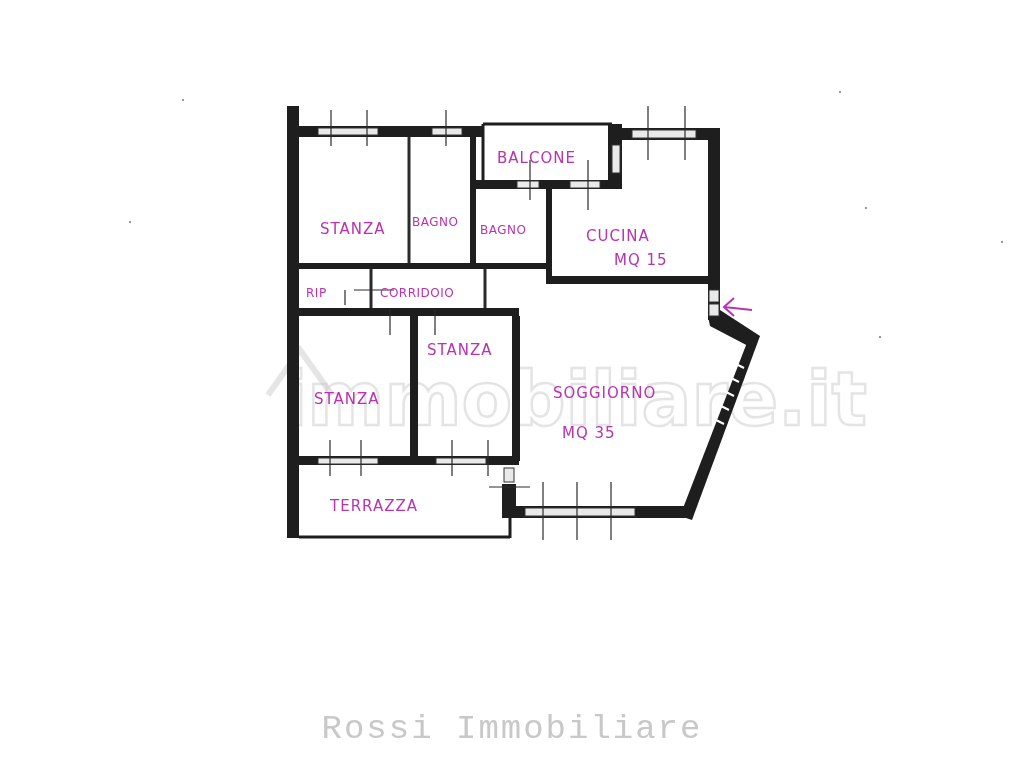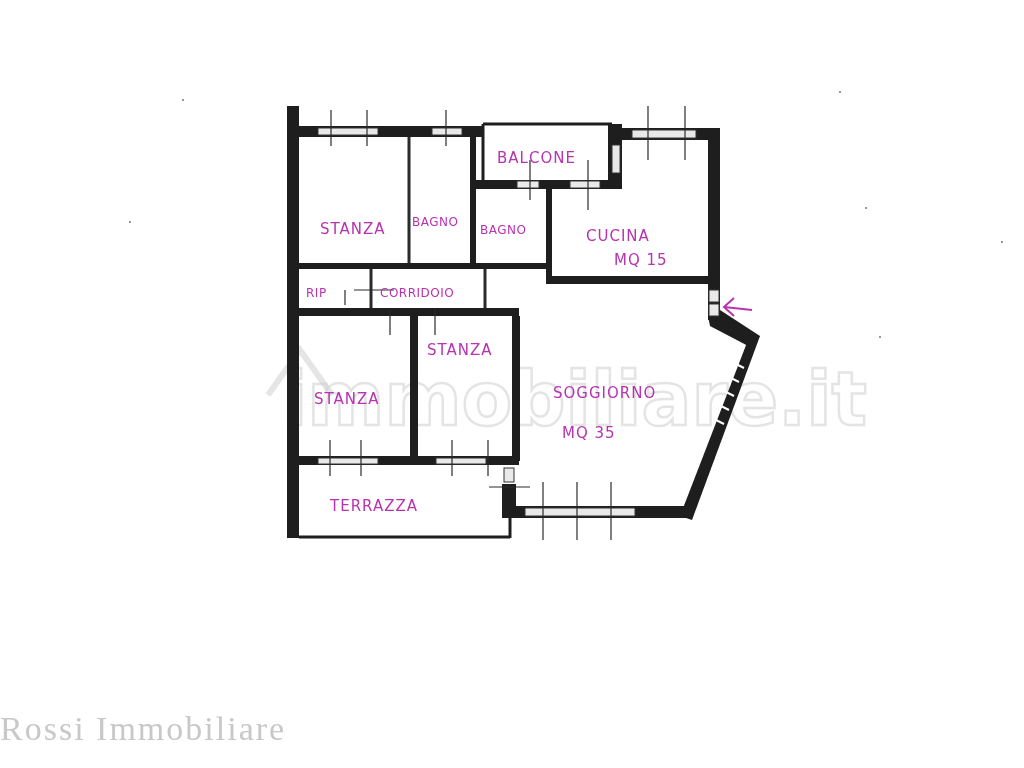--- a/index.html
+++ b/index.html
@@ -8,22 +8,22 @@
     .wall { fill: #1e1e1e; }
     .wall-line { stroke: #1e1e1e; fill: none; }
     .thin { stroke: #2a2a2a; stroke-width: 3; fill: none; }
     .win-fill { fill: #e9e9e9; stroke: #333; stroke-width: 1; }
     .tick { stroke: #2a2a2a; stroke-width: 1.2; }
     .label { fill: #b833b0; font-family: "DejaVu Sans", sans-serif; font-size: 15px; letter-spacing: 1px; }
     .label-sm { font-size: 12px; letter-spacing: 0.5px; }
     .watermark { fill: none; stroke: #cfcfcf; stroke-width: 2.5; opacity: 0.55; font-family: "DejaVu Sans", sans-serif; font-size: 74px; font-weight: bold; }
     .arrow { stroke: #b833b0; stroke-width: 2; fill: none; }
     .footer {
-      position: absolute; left: 0; width: 1024px; top: 710px; text-align: left;
-      font-family: Liberation Serif, serif; font-size: 34px; color: #c8c8c8; letter-spacing: 2px;
+      position: absolute; left: 0; width: 1024px; top: 710px; text-align: center;
+      font-family: Liberation Mono, monospace; font-size: 34px; color: #c8c8c8; letter-spacing: 2px;
     }
     .speck { fill: #777; }
   </style>
 </head>
 <body>
 
 <svg id="plan" viewBox="0 0 1024 768" xmlns="http://www.w3.org/2000/svg">
 
   <g>
     <path d="M268 395 L300 350 L332 395" stroke="#d4d4d4" stroke-width="6" fill="none" opacity="0.6"></path>

